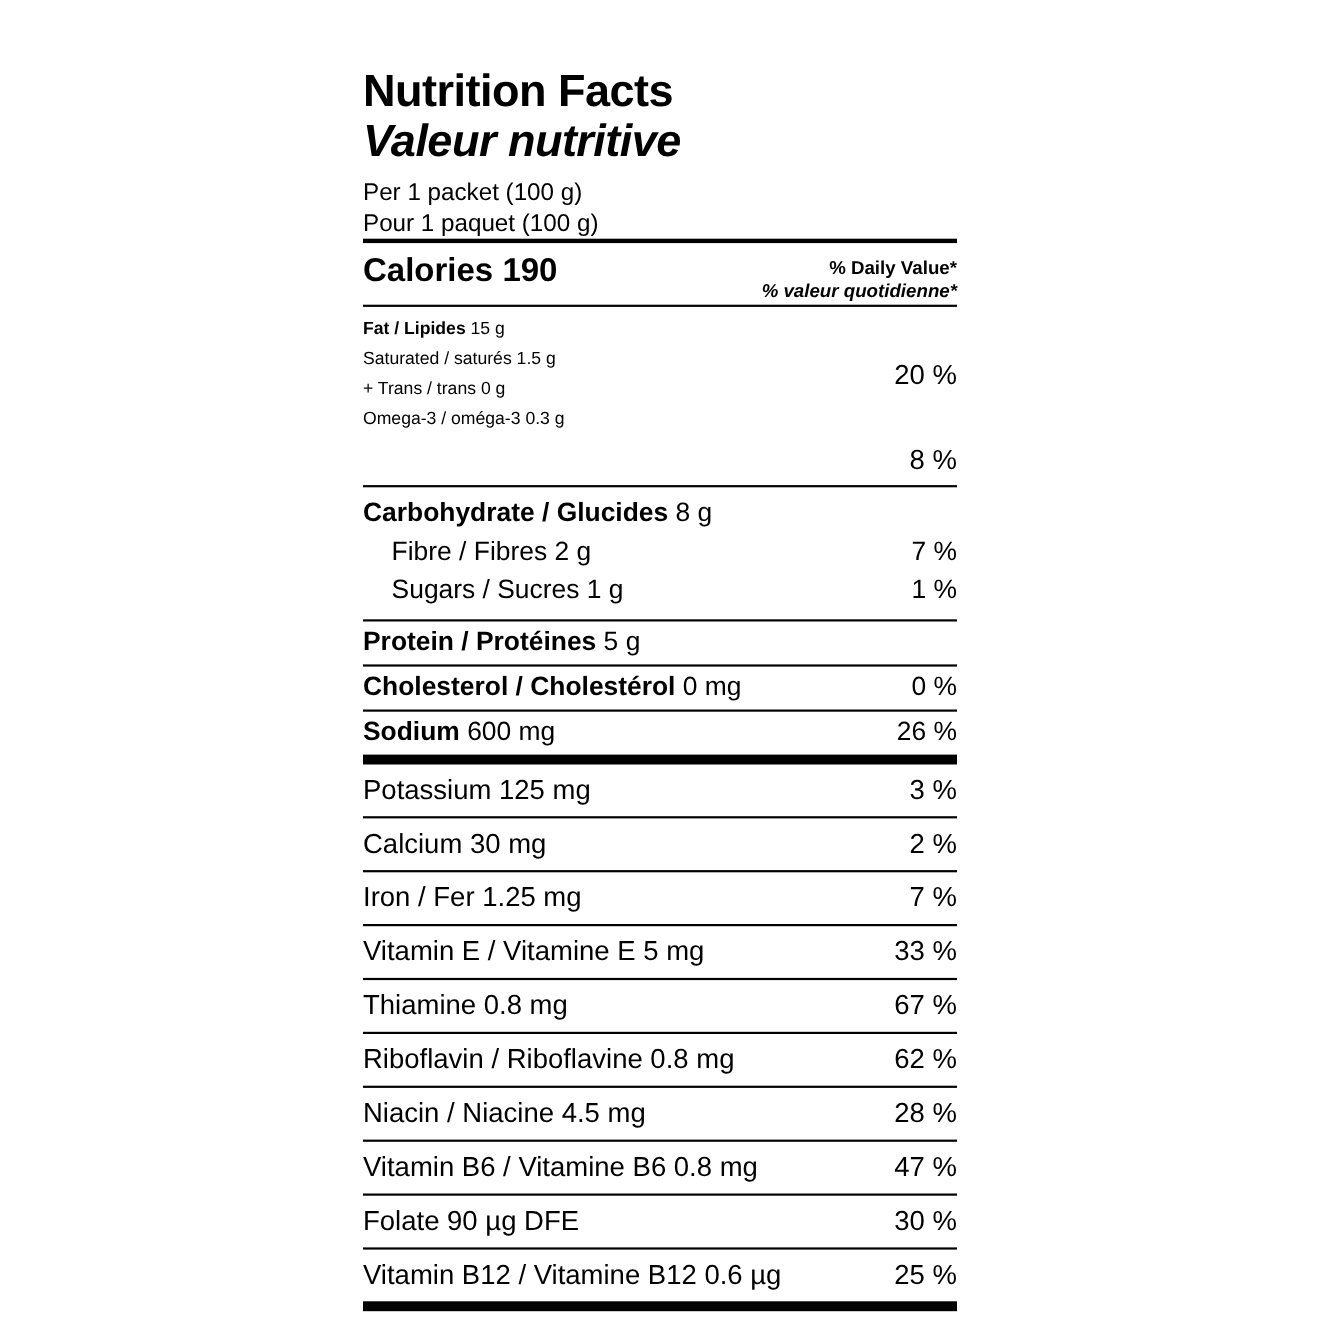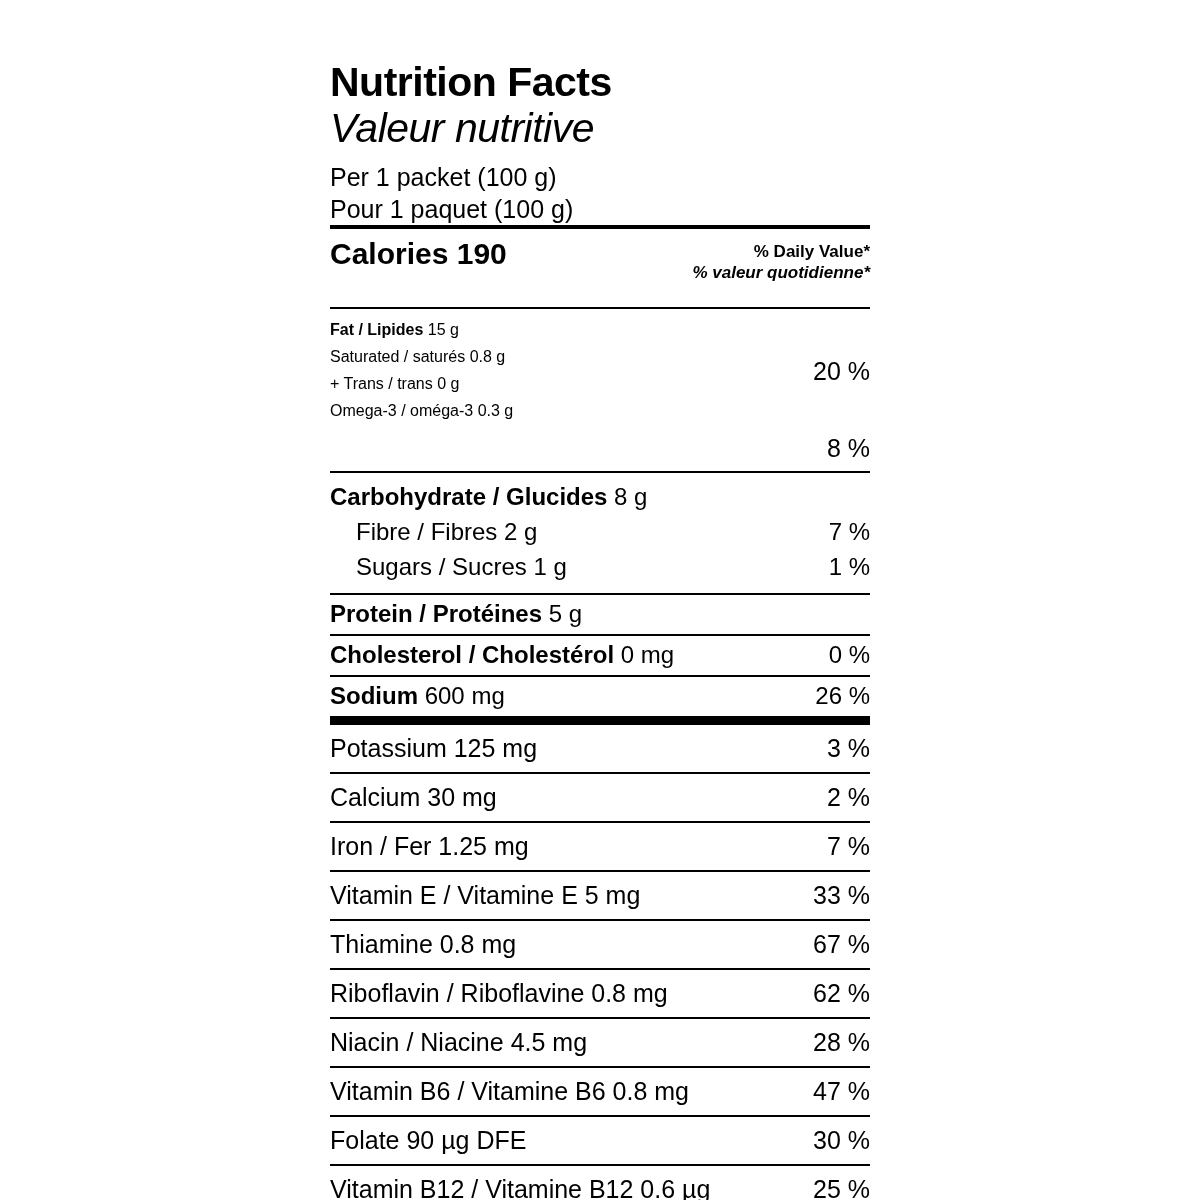--- a/index.html
+++ b/index.html
@@ -21,28 +21,28 @@
     width: 540px;
   }
   .title-en {
     font-size: 41px;
     font-weight: bold;
     letter-spacing: -0.5px;
     line-height: 1.08;
   }
   .title-fr {
     font-size: 41px;
-    font-weight: normal;
+    font-weight: bold;
     font-style: italic;
     letter-spacing: -0.5px;
     line-height: 1.08;
     margin-top: 2px;
   }
   .serving {
-    font-size: 25px;
+    font-size: 22px;
     line-height: 1.28;
     margin-top: 10px;
   }
   .rule-thin { border-top: 2px solid #000; }
   .rule-med  { border-top: 4px solid #000; }
   .rule-thick{ border-top: 9px solid #000; }
 
   .row {
     display: flex;
     align-items: baseline;
@@ -51,21 +51,21 @@
     line-height: 1.0;
   }
   .row .left { flex: 1 1 auto; }
   .row .right { flex: 0 0 auto; text-align: right; white-space: nowrap; }
 
   .cal-block {
     display: flex;
     justify-content: space-between;
     align-items: flex-start;
     padding-top: 8px;
-    padding-bottom: 24px;
+    padding-bottom: 2px;
   }
   .cal-left {
     font-size: 30px;
     font-weight: bold;
   }
   .dv-head {
     text-align: right;
     font-size: 17px;
     line-height: 1.25;
     font-weight: bold;
@@ -125,21 +125,21 @@
   <div class="rule-thin"></div>
 
   <div class="fat-group sect">
     <div class="labels">
       <div class="line">
         <span class="b">Fat / Lipides</span>
         <span>15 g</span>
       </div>
       <div class="line indent">
         <span>Saturated / saturés</span>
-        <span>0.8 g</span>
+        <span>1.5 g</span>
       </div>
       <div class="line indent">
         <span>+ Trans / trans</span>
         <span>0 g</span>
       </div>
       <div class="line indent">
         <span>Omega-3 / oméga-3</span>
         <span>0.3 g</span>
       </div>
     </div>

